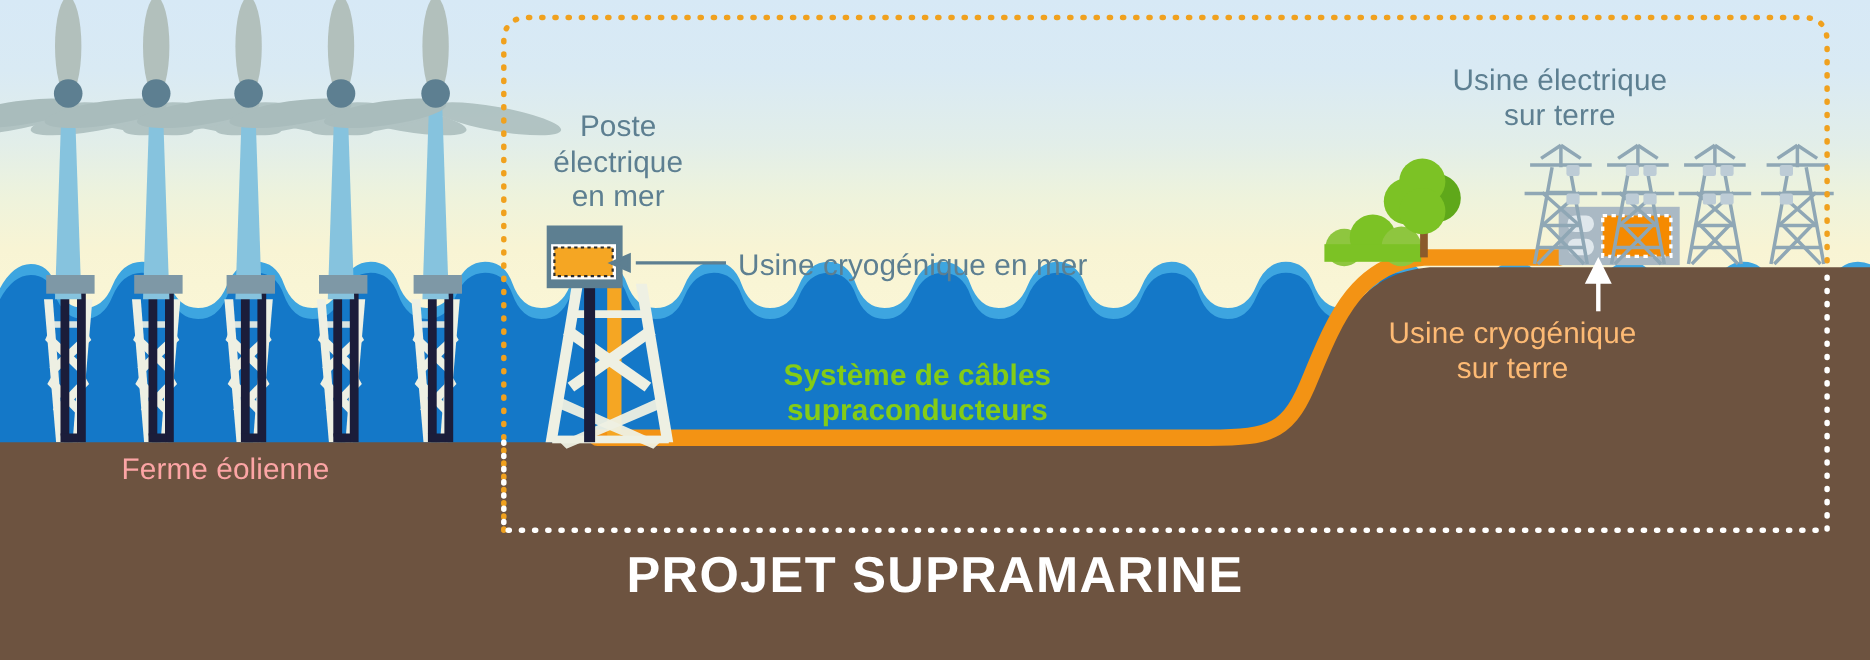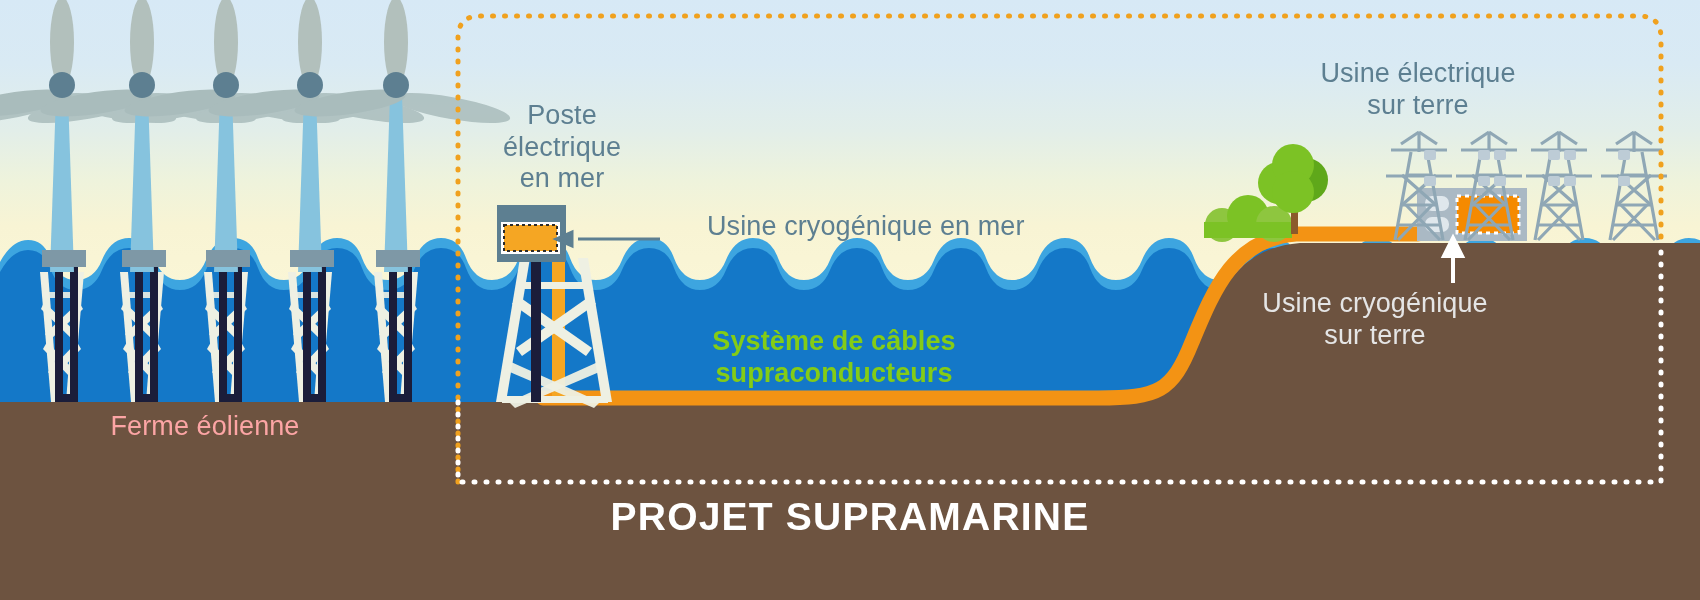--- a/index.html
+++ b/index.html
@@ -26,33 +26,33 @@
   
   .lbl{
     position:absolute;
     color:#5d7f91;
     font-size:27px;
     line-height:1.17;
     font-weight:400;
     white-space:pre-line;
     letter-spacing:.1px;
   }
-  .lbl-white{color:#e5e5e5;}
+  .lbl-white{color:#fdba74;}
   .lbl-orange{color:#84cc16;font-weight:bold;font-size:27px;line-height:1.2;}
 
   #lbl-offshore-sub{left:481px;top:100px;width:130px;text-align:center;margin-left:16px;}
-  #lbl-offshore-cryo{left:671px;top:211px;width:420px;text-align:left;margin-left:36px;}
+  #lbl-offshore-cryo{left:671px;top:226px;width:420px;text-align:left;}
   #lbl-cable{left:700px;top:325px;width:268px;text-align:center;}
   #lbl-onshore-sub{left:1293px;top:58px;width:250px;text-align:center;}
   #lbl-onshore-cryo{left:1200px;top:288px;width:350px;text-align:center;}
   #lbl-windfarm{left:20px;top:411px;width:370px;text-align:center;font-size:27px;color:#fca5a5;}
 
   #title{
     position:absolute;left:0;top:495px;width:1700px;text-align:center;
-    color:#ffffff;font-size:39px;font-weight:bold;letter-spacing:1.2px;
+    color:#ffffff;font-size:46px;font-weight:bold;letter-spacing:1.2px;
   }
 </style>
 </head>
 <body>
 
 <div id="stage">
 
   <div class="sky"></div>
 
   <svg class="sea" viewBox="0 0 1700 600" width="1700" height="600" xmlns="http://www.w3.org/2000/svg">

